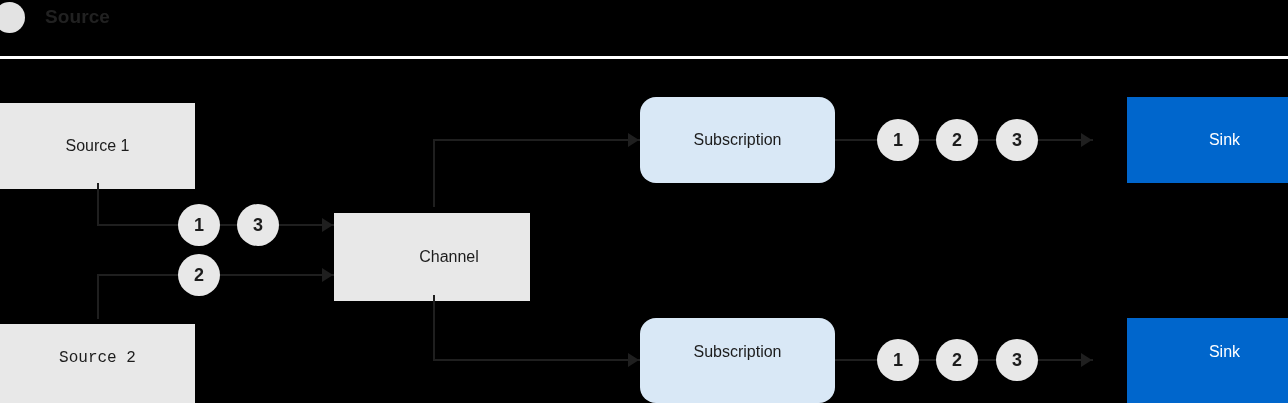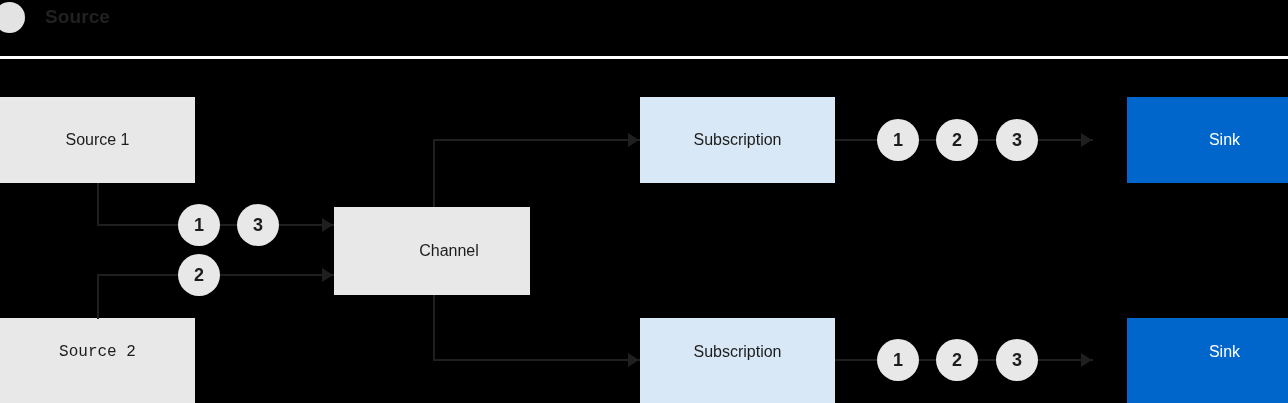--- a/index.html
+++ b/index.html
@@ -55,24 +55,26 @@
     align-items: center;
     justify-content: center;
     box-sizing: border-box;
     font-size: 16px;
     line-height: 20px;
     white-space: nowrap;
   }
   .node-source, .node-channel {
     background: #e8e8e8;
     color: #1c1c1c;
+    margin-top: 6px;
   }
   .node-subscription {
     background: #d9e8f6;
     color: #1c1c1c;
+    border-radius: 16px;
   }
   .node-sink {
     background: #0066cc;
     color: #ffffff;
     margin-left: 34px;
   }
 
   
   .edge {
     position: absolute;

